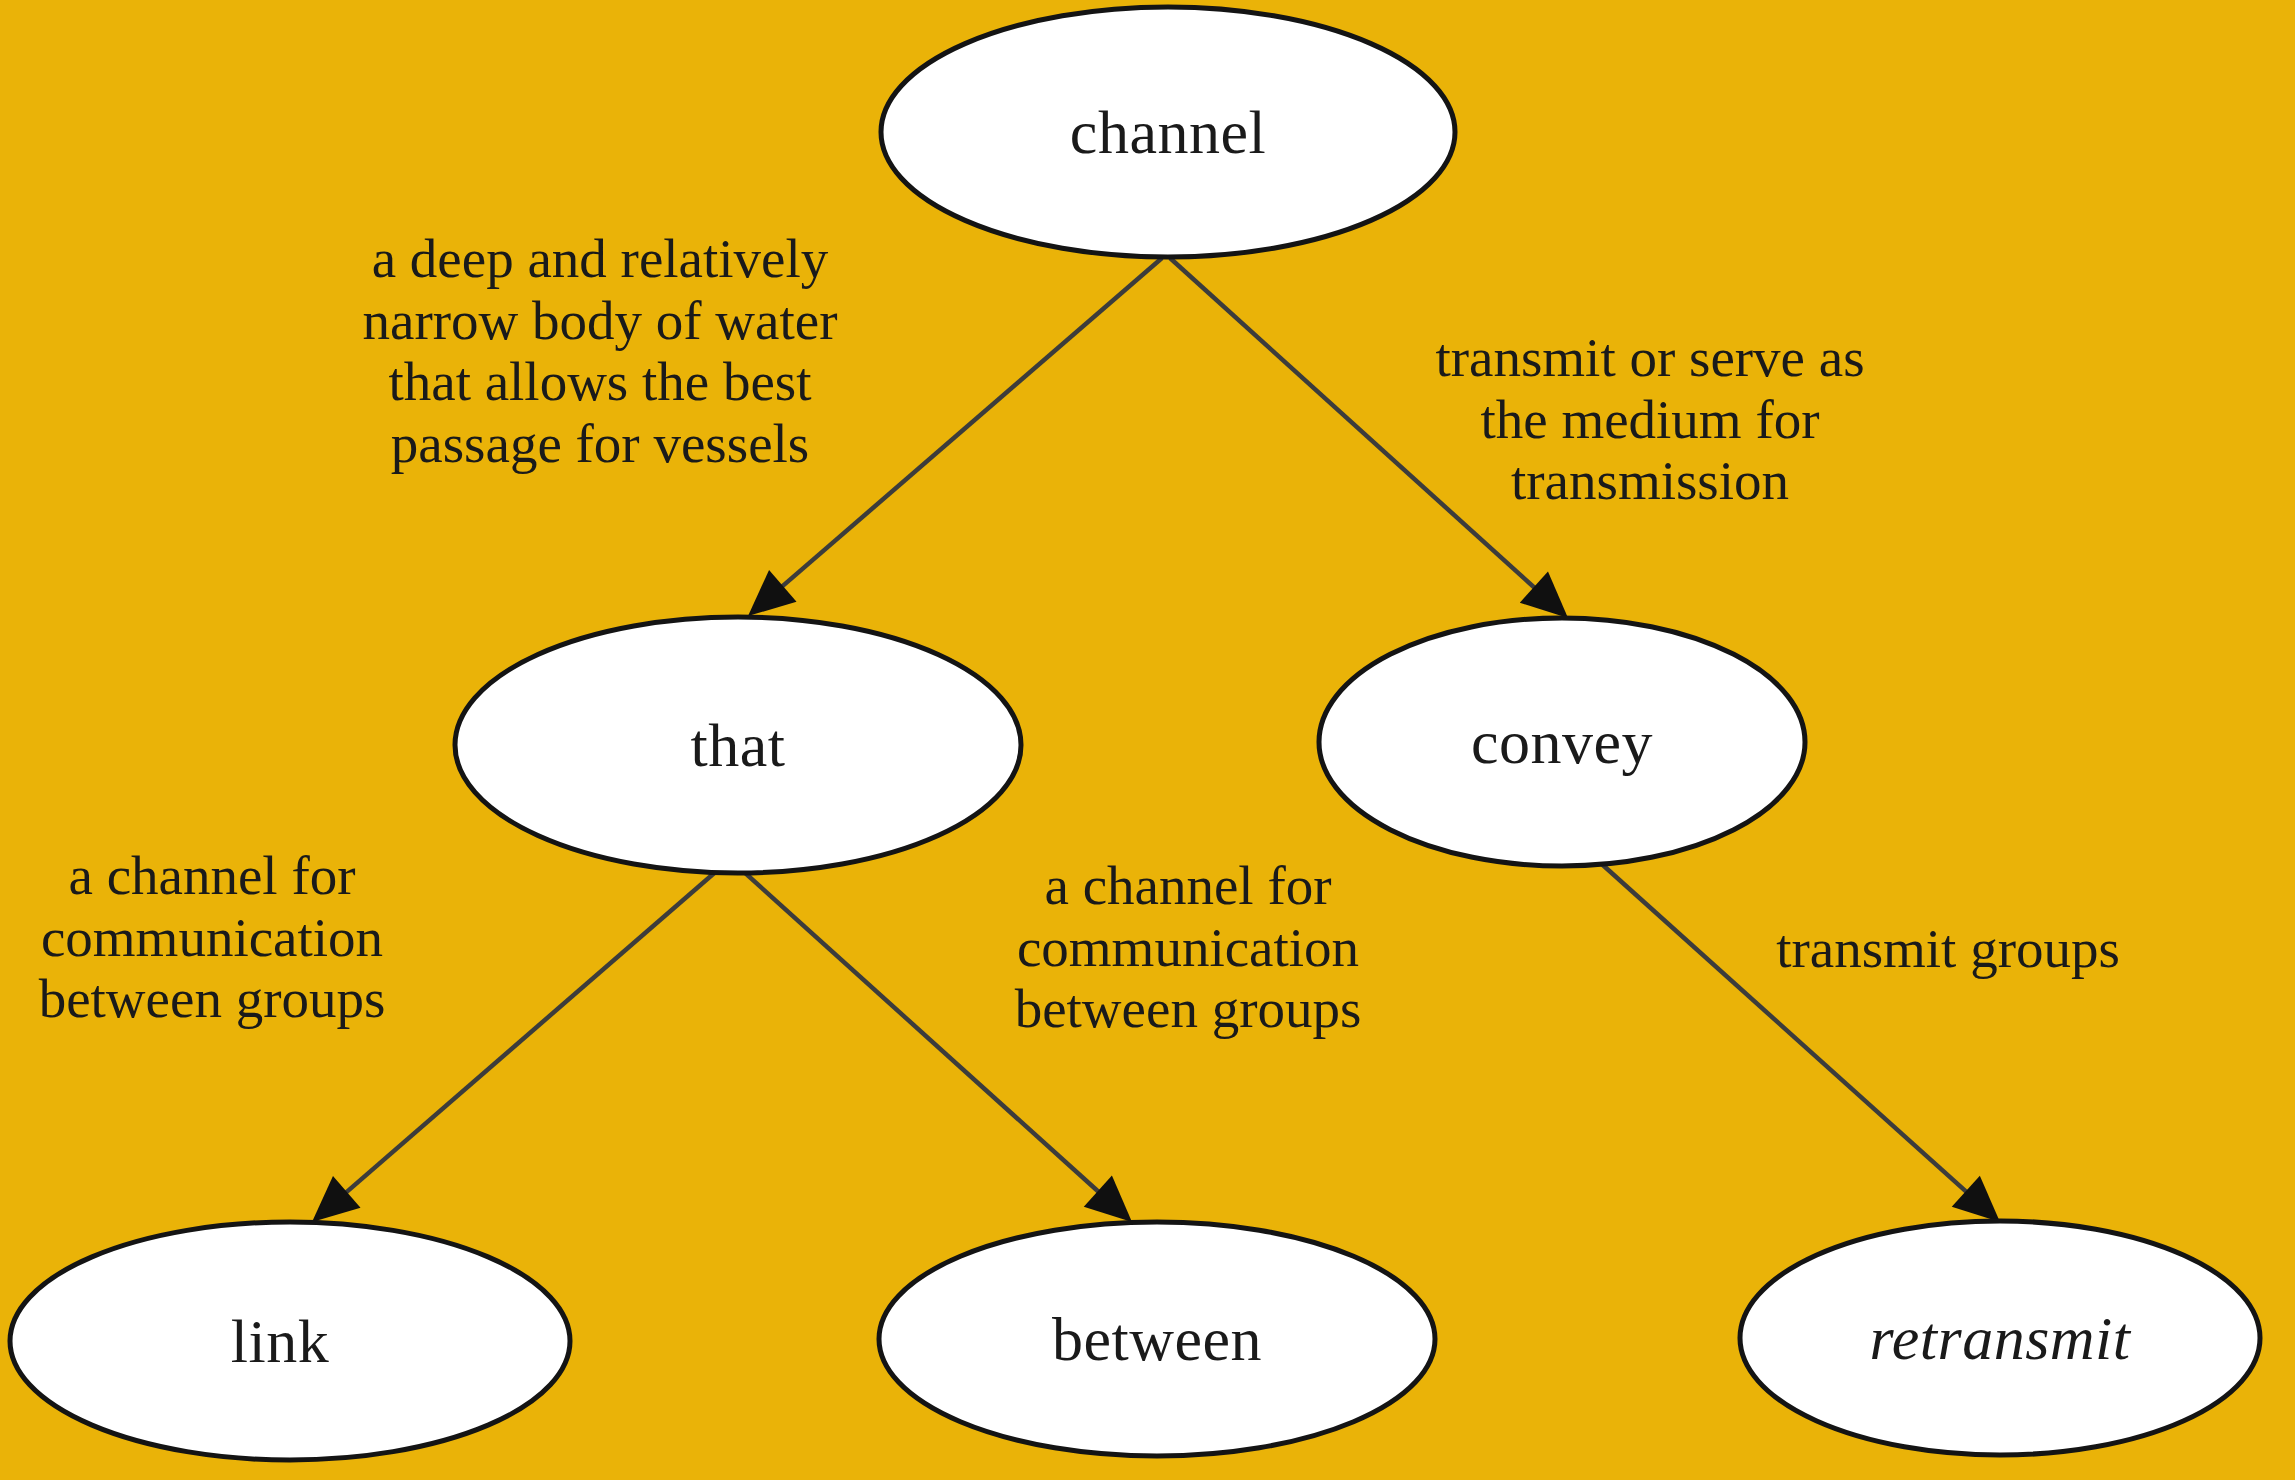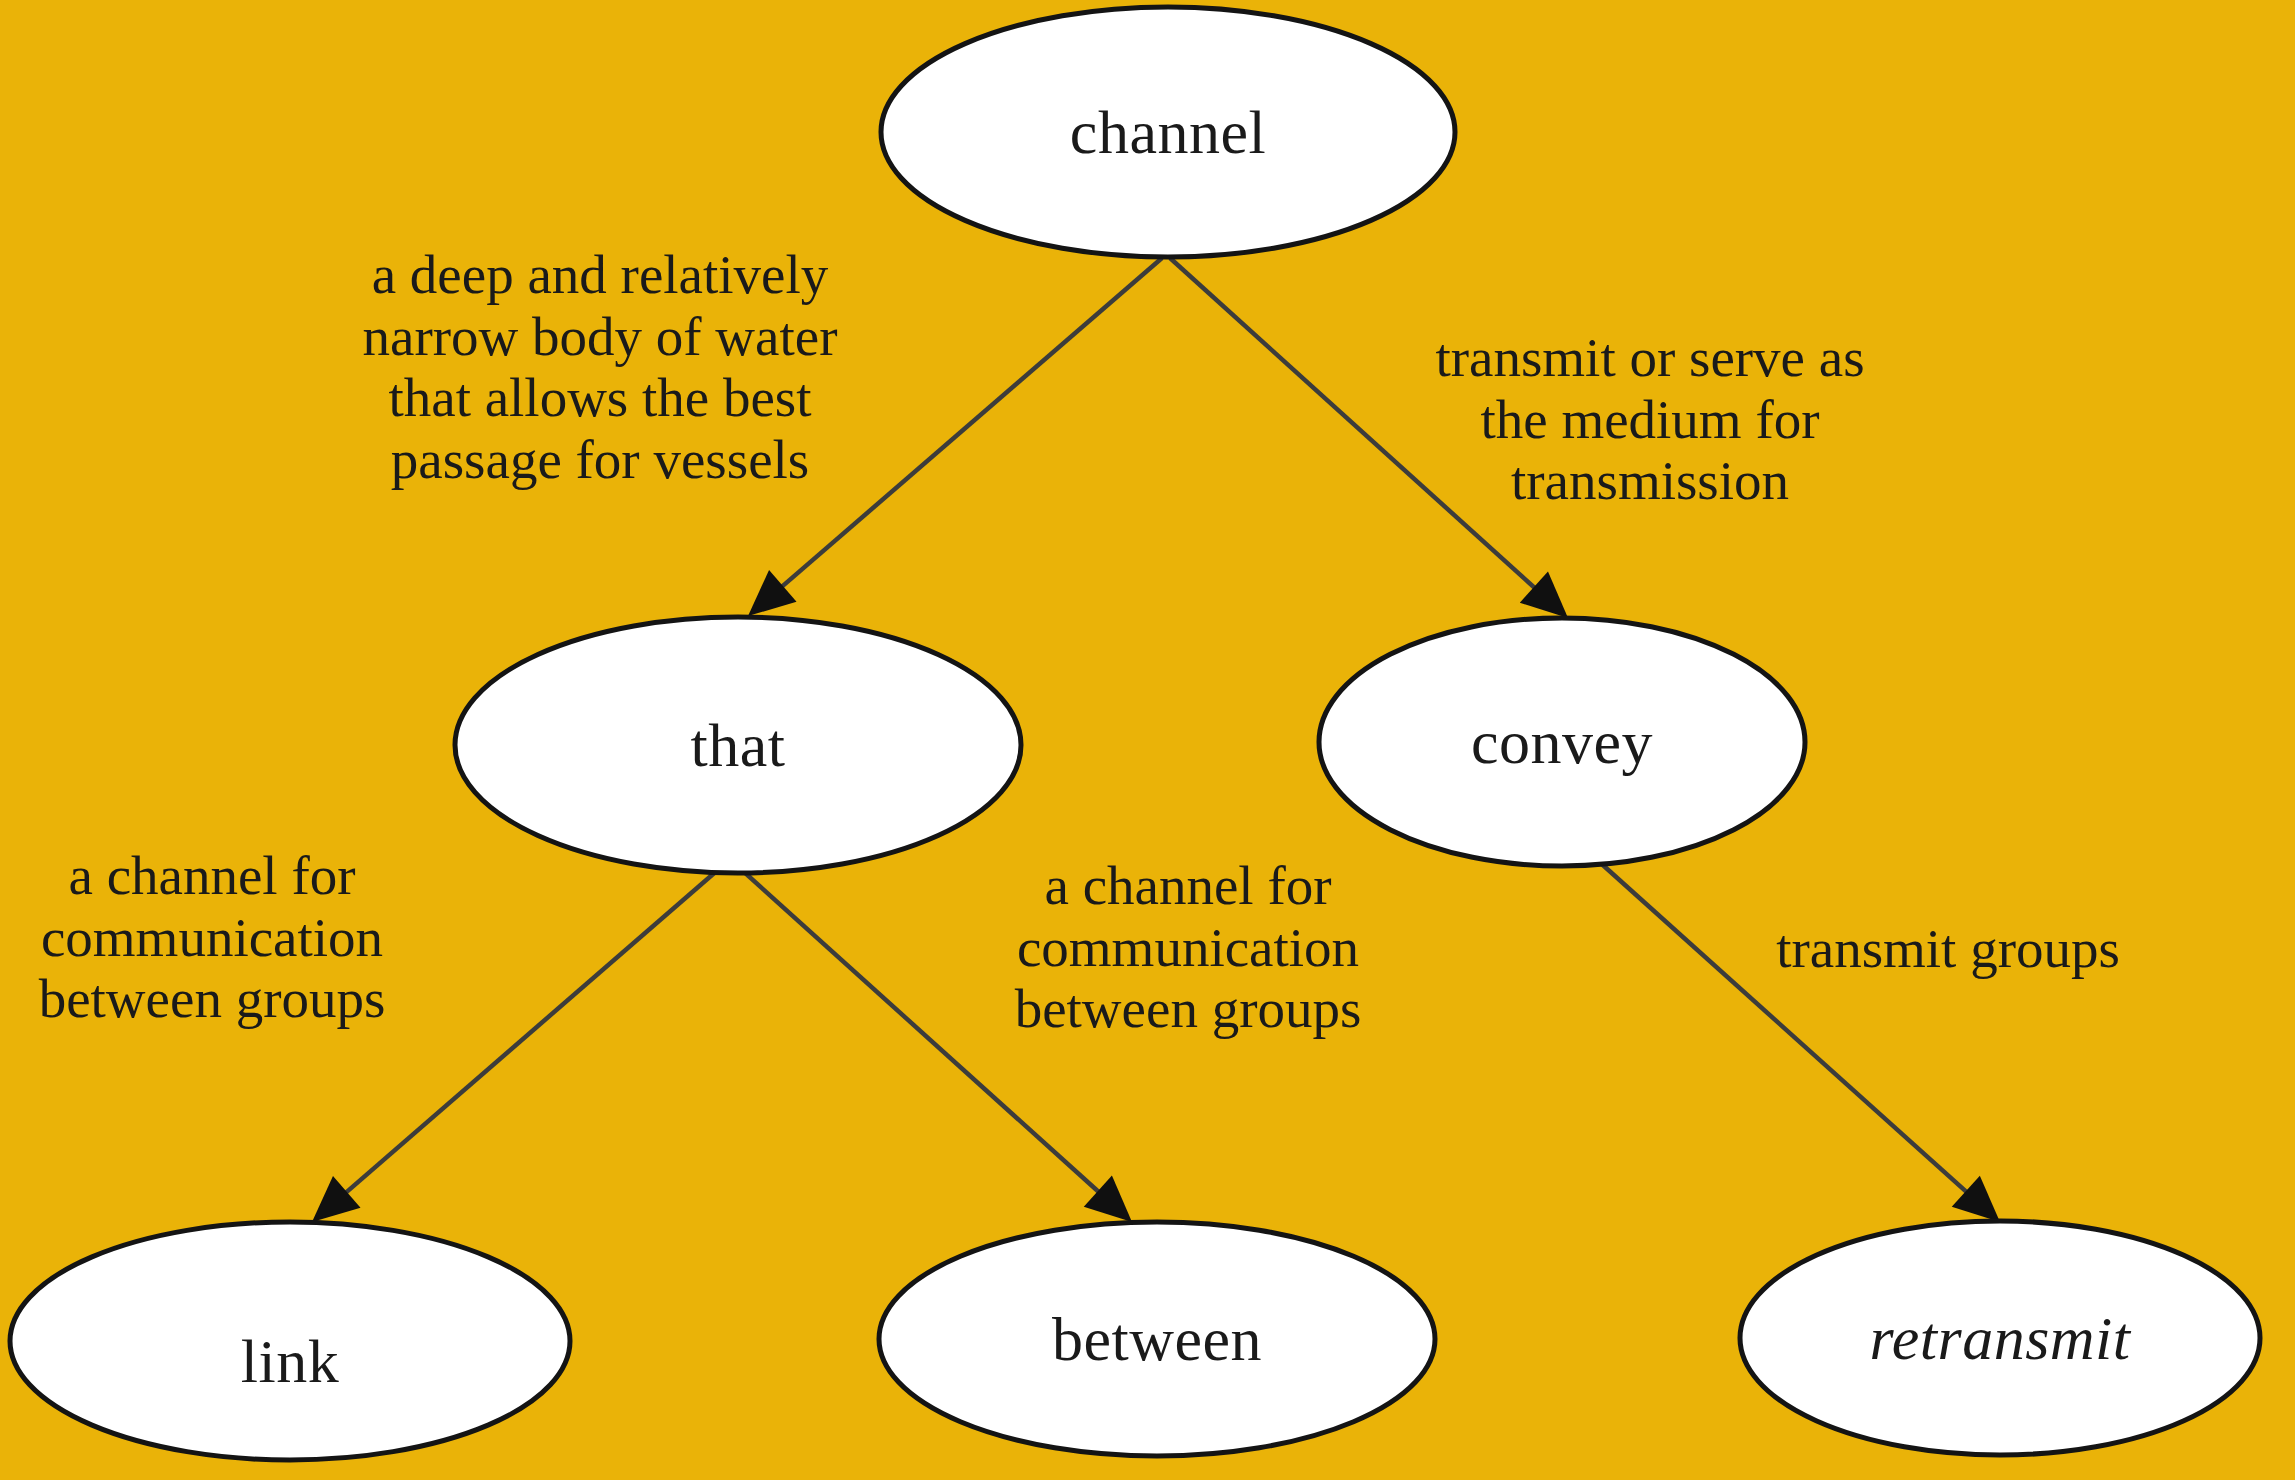--- a/index.html
+++ b/index.html
@@ -83,26 +83,26 @@
         <ellipse cx="290" cy="1341" rx="280" ry="119" class="node-ellipse"></ellipse>
         <ellipse cx="1157" cy="1339" rx="278" ry="117" class="node-ellipse"></ellipse>
         <ellipse cx="2000" cy="1338" rx="260" ry="117" class="node-ellipse"></ellipse>
       </g>
   </svg>
 
   <div id="node-labels">
       <div class="node-label" style="left: 1168px; top: 132px;">channel</div>
       <div class="node-label" style="left: 738px; top: 745px;">that</div>
       <div class="node-label" style="left: 1562px; top: 742px;">convey</div>
-      <div class="node-label" style="left: 290px; top: 1341px; margin-top: 20px;">link</div>
+      <div class="node-label" style="left: 280px; top: 1341px;">link</div>
       <div class="node-label" style="left: 1157px; top: 1339px;">between</div>
       <div class="node-label" style="left: 2000px; top: 1338px; font-style: italic;">retransmit</div>
     </div>
   <div id="edge-labels">
-      <div class="edge-label align-center" style="left: 600px; top: 244px;">a deep and relatively
+      <div class="edge-label align-center" style="left: 600px; top: 228px;">a deep and relatively
 narrow body of water
 that allows the best
 passage for vessels</div>
       <div class="edge-label align-center" style="left: 1650px; top: 295px; margin-top: 32px;">transmit or serve as
 the medium for
 transmission</div>
       <div class="edge-label align-center" style="left: 212px; top: 845px;">a channel for
 communication
 between groups</div>
       <div class="edge-label align-center" style="left: 1188px; top: 855px;">a channel for

